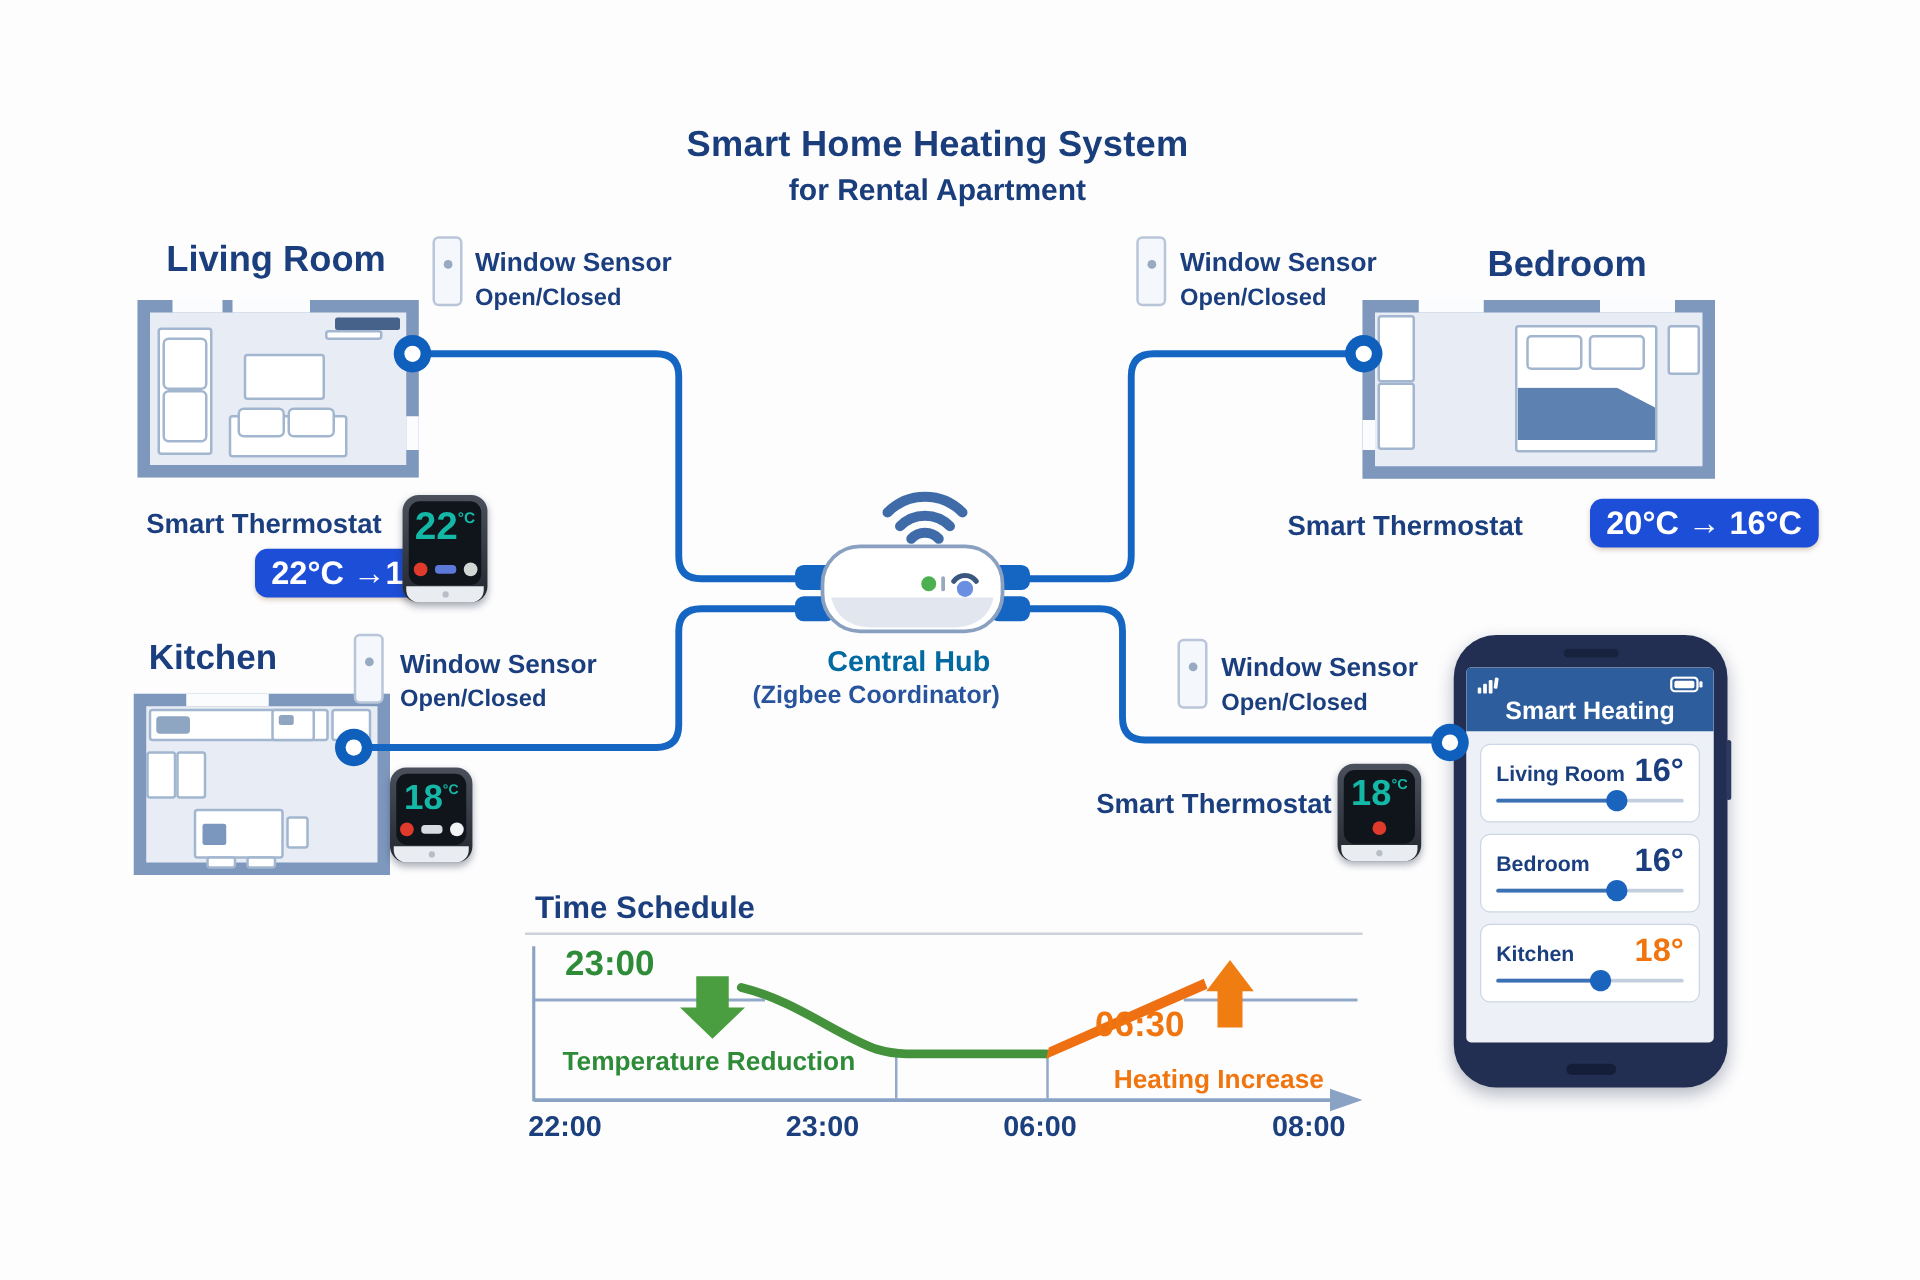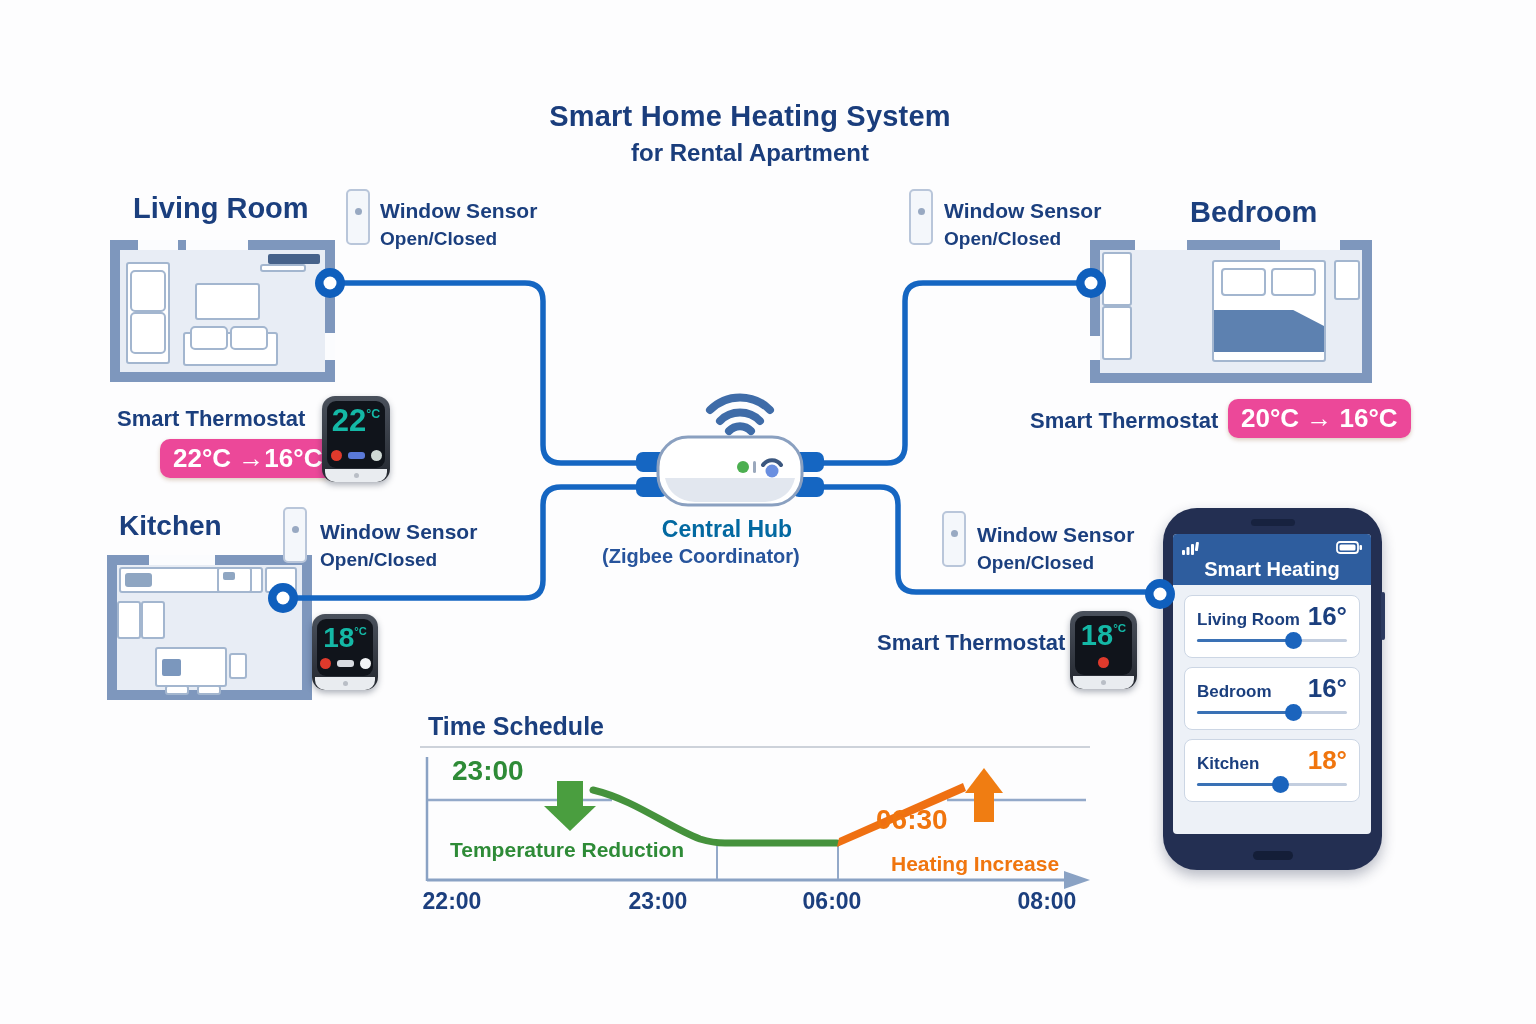--- a/index.html
+++ b/index.html
@@ -31,21 +31,21 @@
   .lights{position:absolute;left:0;right:0;bottom:7px;display:flex;justify-content:center;align-items:center;gap:6px;}
   .dot-red{width:11px;height:11px;border-radius:50%;background:#df3a2c;}
   .dash-blue{width:17px;height:7px;border-radius:3px;background:#5a79d8;}
   .dash-pale{width:17px;height:7px;border-radius:3px;background:#d8dce2;}
   .dot-pale{width:11px;height:11px;border-radius:50%;background:#cfd8d4;}
   .dot-white{width:11px;height:11px;border-radius:50%;background:#f2f4f6;}
   .thermo-chin{position:absolute;left:3px;right:3px;bottom:0;height:13px;background:#e9ecf0;border-radius:0 0 10px 10px;}
   .thermo-chin i{position:absolute;left:50%;top:4px;width:5px;height:5px;margin-left:-2.5px;border-radius:50%;background:#b9bec6;}
 
   .thermo-label{font-size:22px;font-weight:700;color:#1b3f7e;}
-  .badge{position:absolute;background:#ec4899;color:#fff;font-weight:700;font-size:26px;border-radius:10px;padding:4px 13px;box-shadow:0 2px 4px rgba(120,60,0,.25);white-space:nowrap;}
+  .badge{position:absolute;background:#1d4ed8;color:#fff;font-weight:700;font-size:26px;border-radius:10px;padding:4px 13px;box-shadow:0 2px 4px rgba(120,60,0,.25);white-space:nowrap;margin-left:44px;}
 
   
   .hub-name{font-size:23px;font-weight:700;color:#0369a1;text-align:center;}
   .hub-sub{font-size:20px;font-weight:700;color:#27549c;}
 
   
   .chart-title{font-size:25px;font-weight:700;color:#1b3f7e;}
   .chart-rule{left:420px;top:746px;width:670px;height:0;border-top:2px solid #cdd2da;}
   .tick{font-size:23px;font-weight:700;color:#1c3f7e;text-align:center;width:70px;}
   .ev-green{color:#2e8b37;font-weight:700;}

